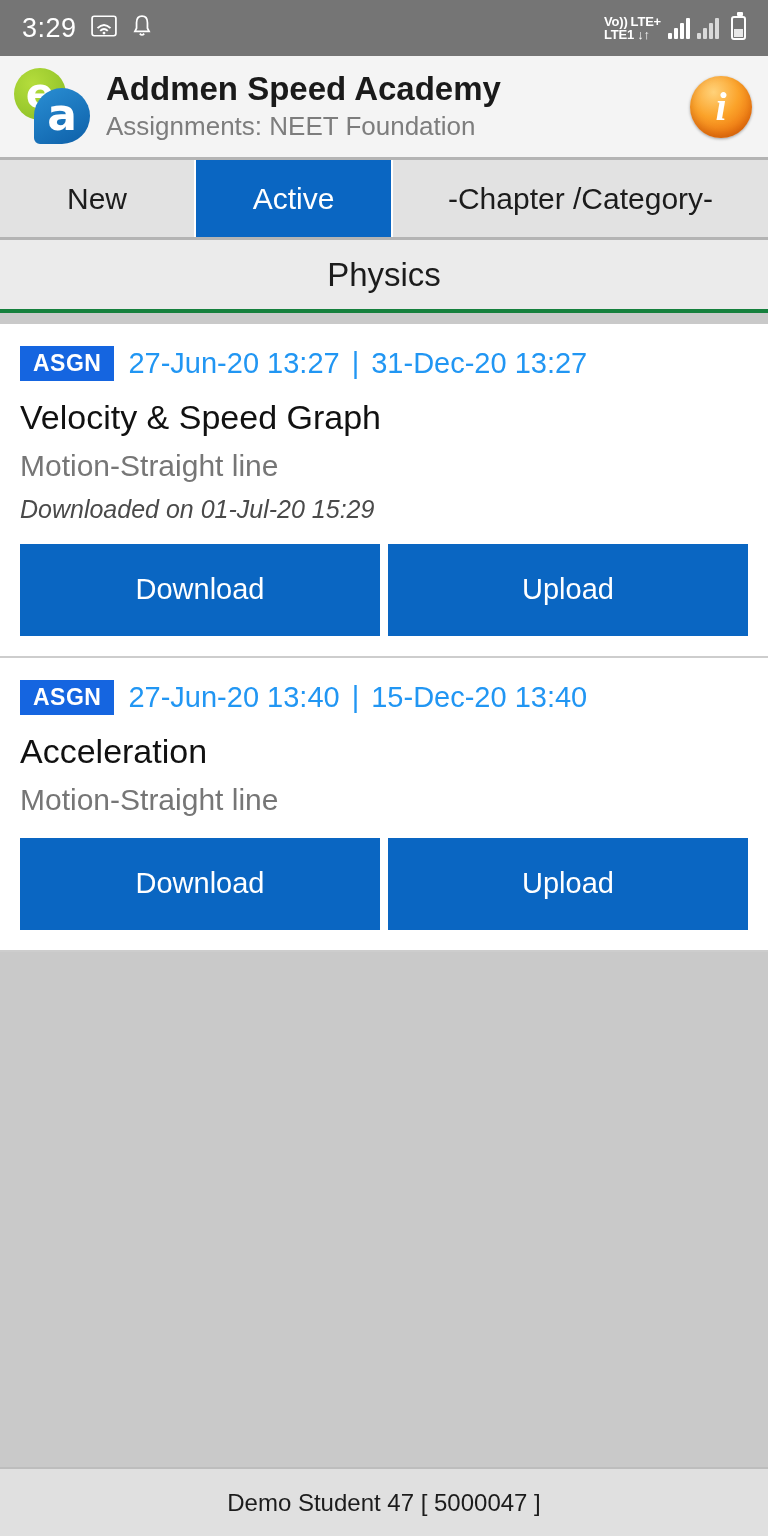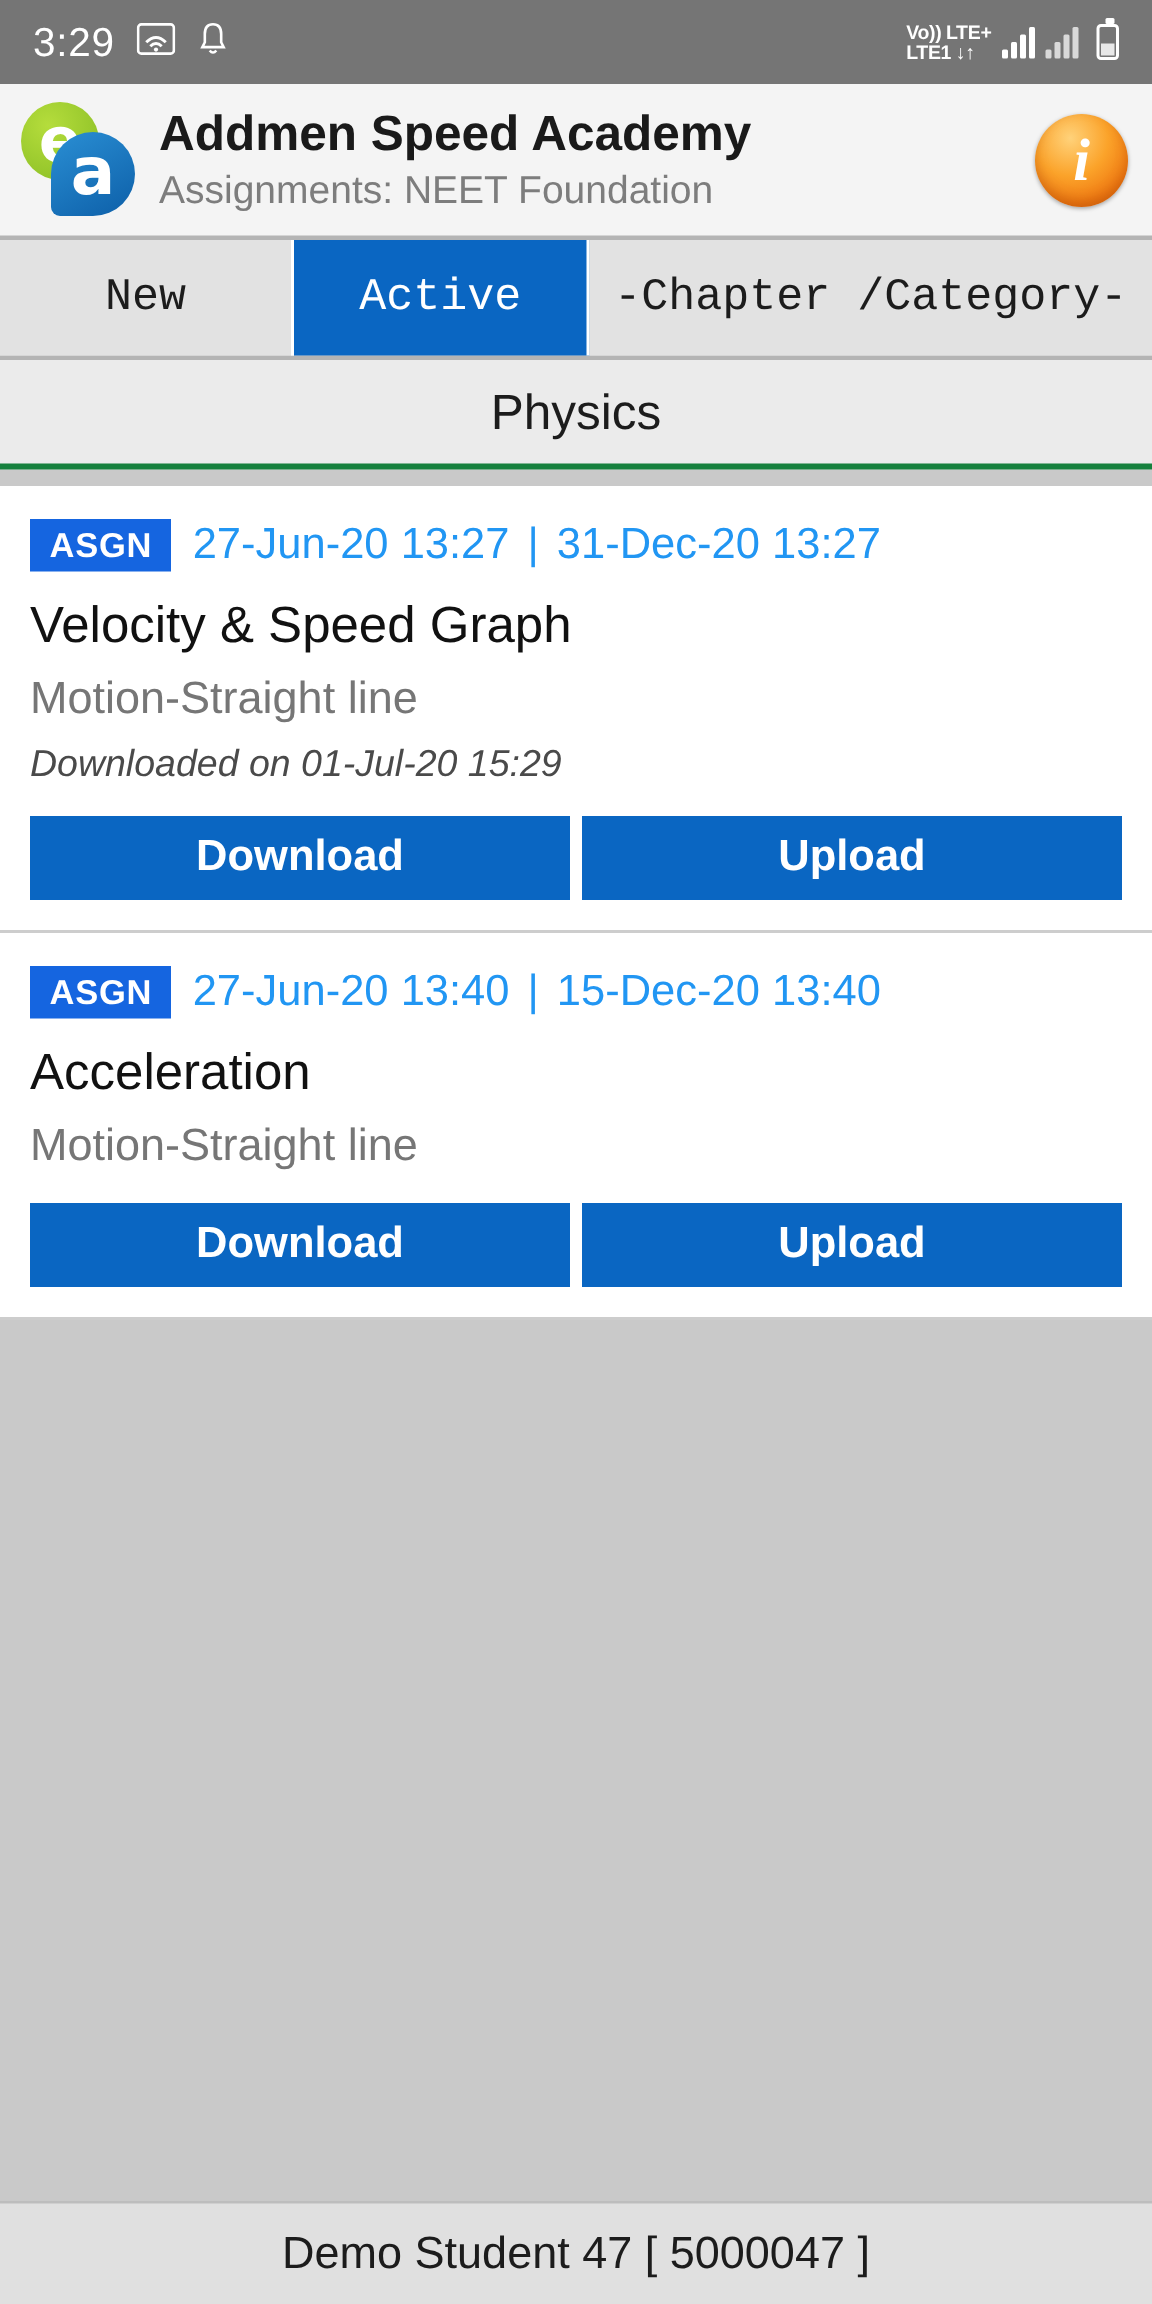--- a/index.html
+++ b/index.html
@@ -68,21 +68,21 @@
   .info-icon {
     flex: 0 0 62px; width: 62px; height: 62px; border-radius: 50%;
     background: radial-gradient(circle at 38% 26%, #ffd27a 0%, #fba32a 42%, #f07c13 72%, #d9620a 100%);
     box-shadow: 0 1px 3px rgba(0,0,0,.35), inset 0 -4px 8px rgba(160,60,0,.35);
     display: flex; align-items: center; justify-content: center;
     color: #ffffff; font-size: 40px; font-weight: bold; font-style: italic;
     font-family: "Liberation Serif", serif; line-height: 1;
   }
 
   
-  .tabbar { flex: 0 0 80px; display: flex; background: #e2e2e2; border-bottom: 3px solid #b4b4b4; font-family: Liberation Mono, monospace; }
+  .tabbar { flex: 0 0 80px; display: flex; background: #e2e2e2; border-bottom: 3px solid #b4b4b4; }
   .tab {
     display: flex; align-items: center; justify-content: center;
     font-size: 30px; color: #1c1c1c; background: #e2e2e2;
     border-right: 2px solid #ffffff; height: 100%;
   }
   .tab.t-new { flex: 0 0 196px; }
   .tab.t-active { flex: 0 0 197px; background: #0a66c2; color: #ffffff; }
   .tab.t-cat { flex: 1; border-right: none; }
 
   
@@ -100,31 +100,31 @@
     background: #1565e0; color: #ffffff; font-size: 23px; font-weight: bold;
     padding: 6px 13px; line-height: 1; letter-spacing: .5px;
   }
   .dates { font-size: 29px; color: #2196f3; white-space: nowrap; }
   .dates .sep { color: #2196f3; padding: 0 12px; }
   .card-title { font-size: 34px; color: #111111; margin-top: 16px; line-height: 1.2; }
   .card-chapter { font-size: 30px; color: #767676; margin-top: 10px; line-height: 1.2; }
   .card-note { font-size: 25px; color: #4a4a4a; font-style: italic; margin-top: 10px; line-height: 1.2; }
   .actions { display: flex; gap: 8px; margin-top: 20px; }
   .btn {
-    flex: 1; height: 56px; background: #0a66c2; color: #ffffff;
-    font-size: 29px; font-weight: bold; border: none;
+    flex: 1; height: 92px; background: #0a66c2; color: #ffffff;
+    font-size: 29px; font-weight: normal; border: none;
     display: flex; align-items: center; justify-content: center;
     font-family: "Liberation Sans", sans-serif; cursor: pointer;
   }
   .filler { flex: 1 1 auto; background: #c9c9c9; }
 
   
   .footer {
     flex: 0 0 69px; background: #e0e0e0; display: flex; align-items: center;
-    justify-content: center; font-size: 30px; color: #1c1c1c;
+    justify-content: center; font-size: 24px; color: #1c1c1c;
     border-top: 2px solid #bdbdbd;
   }
 </style>
 </head>
 <body>
 
 <div class="phone">
 
   <div class="statusbar">
     <div class="sb-left">

